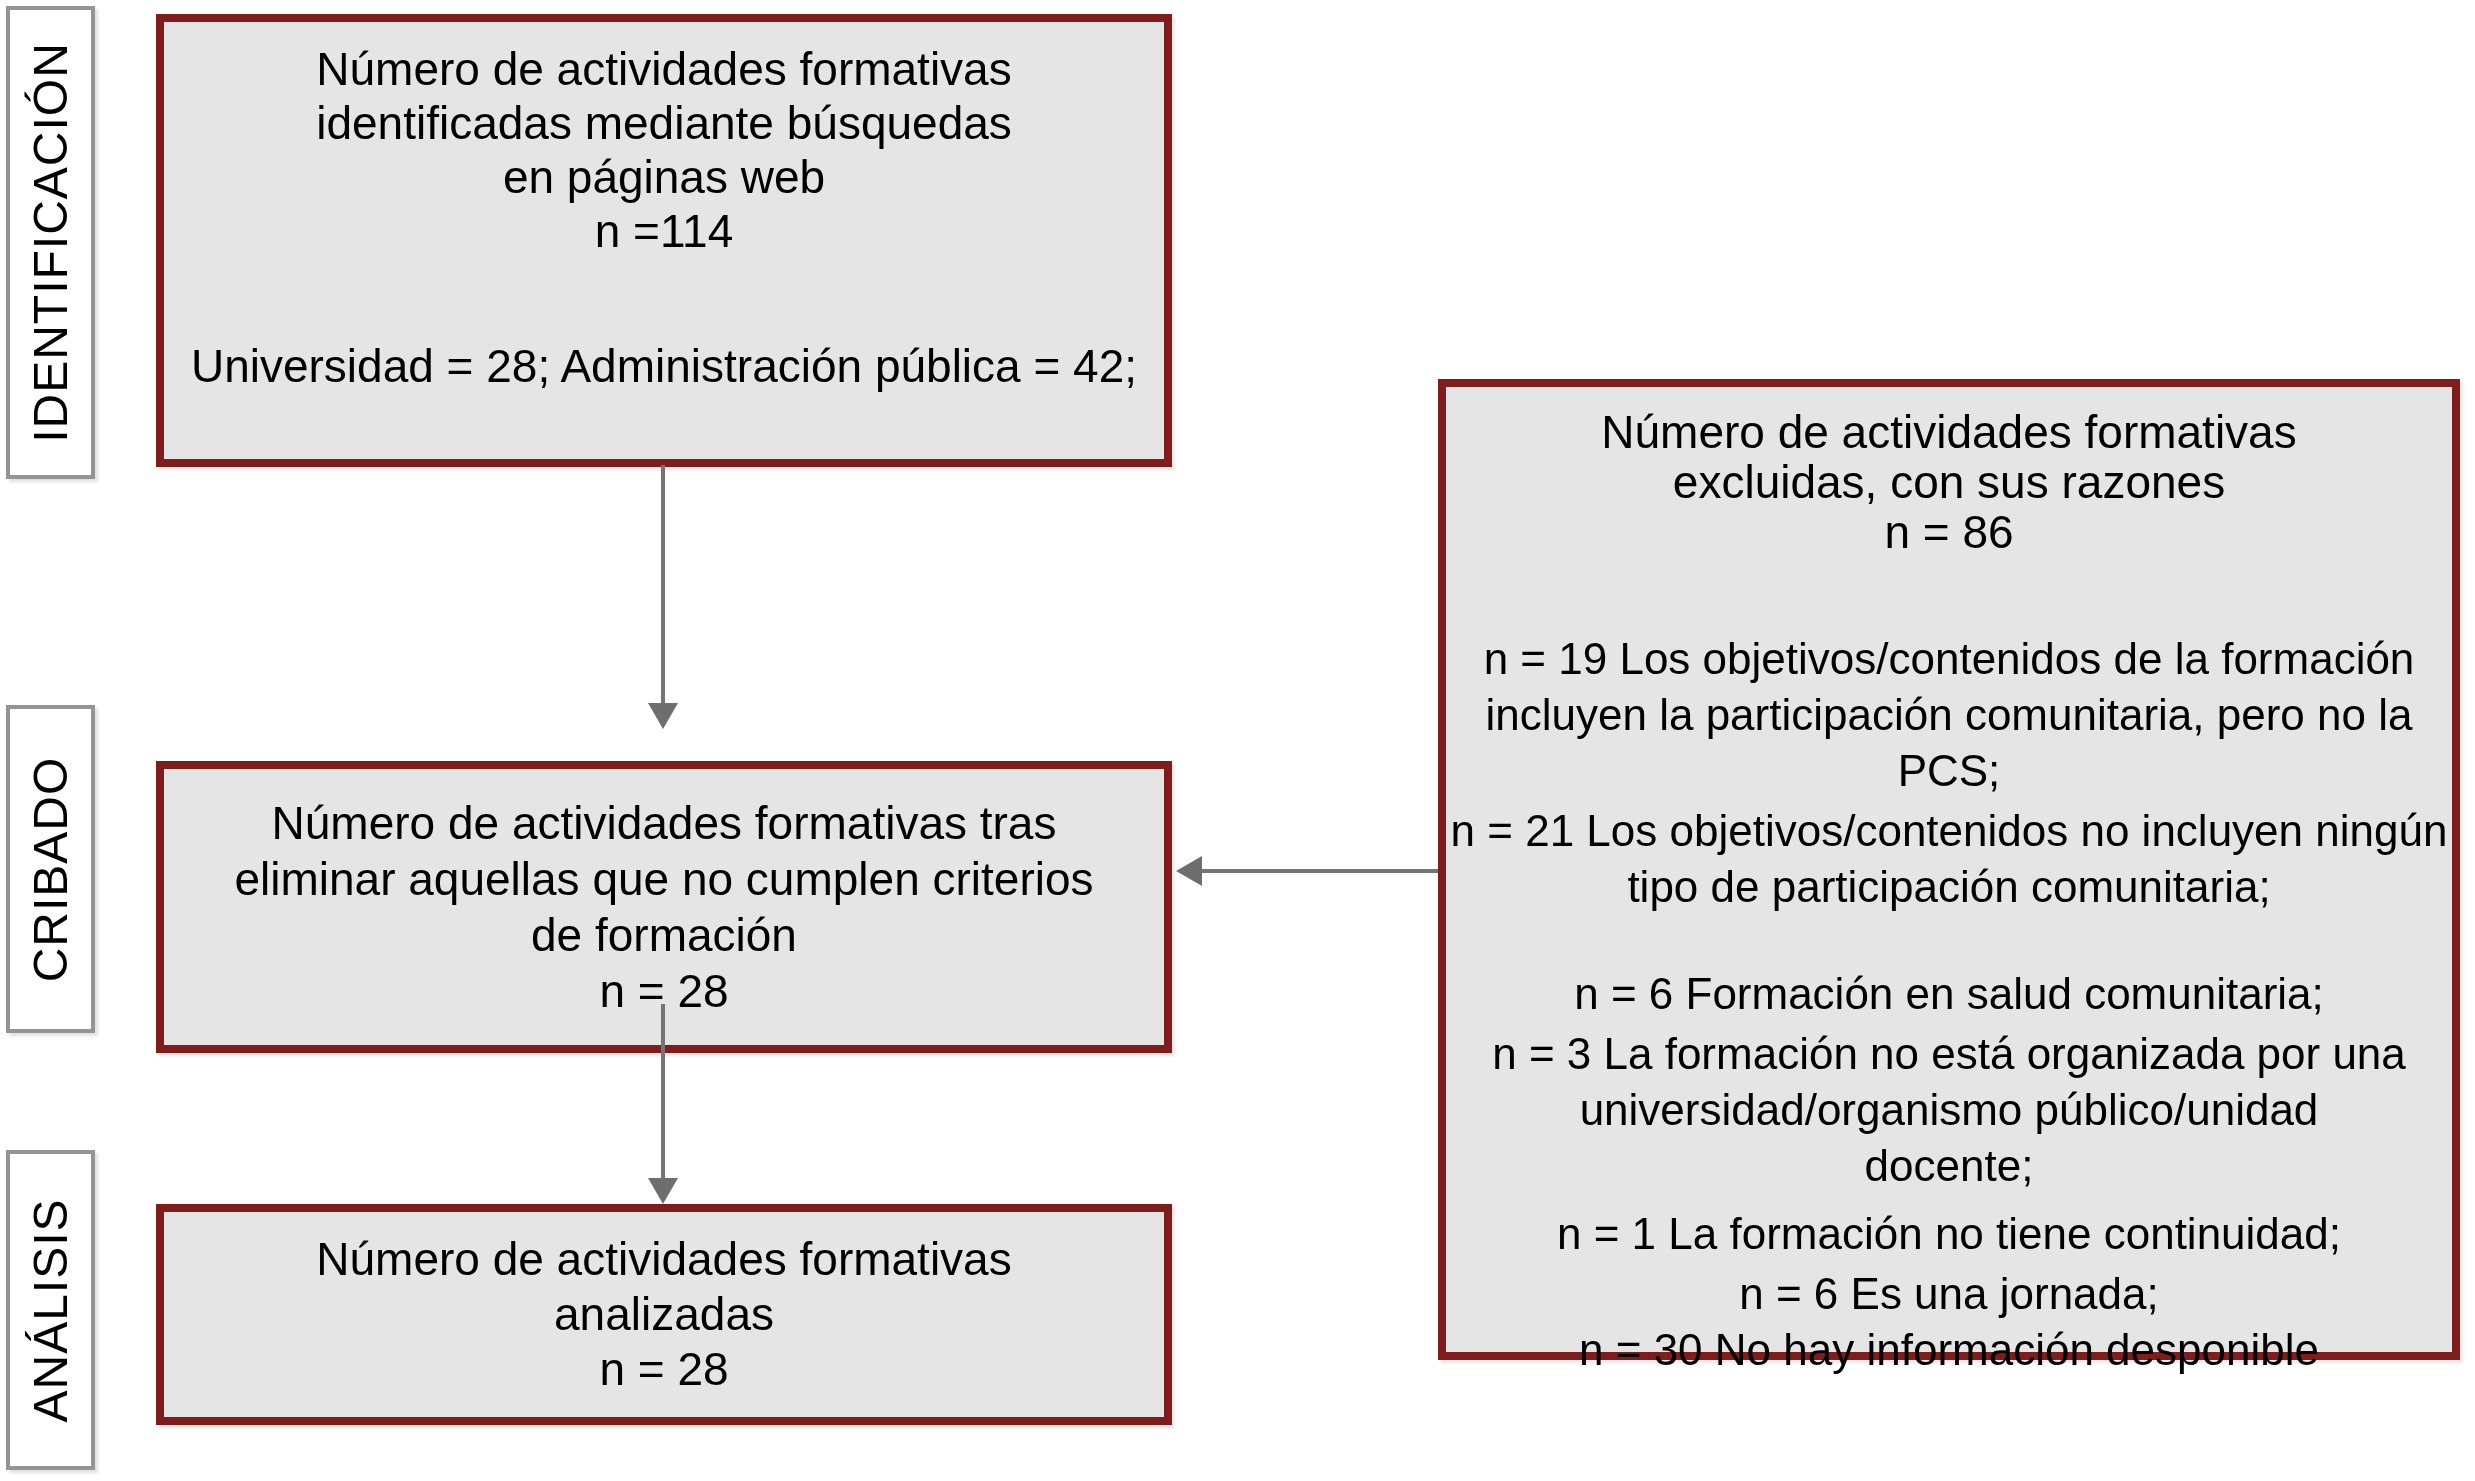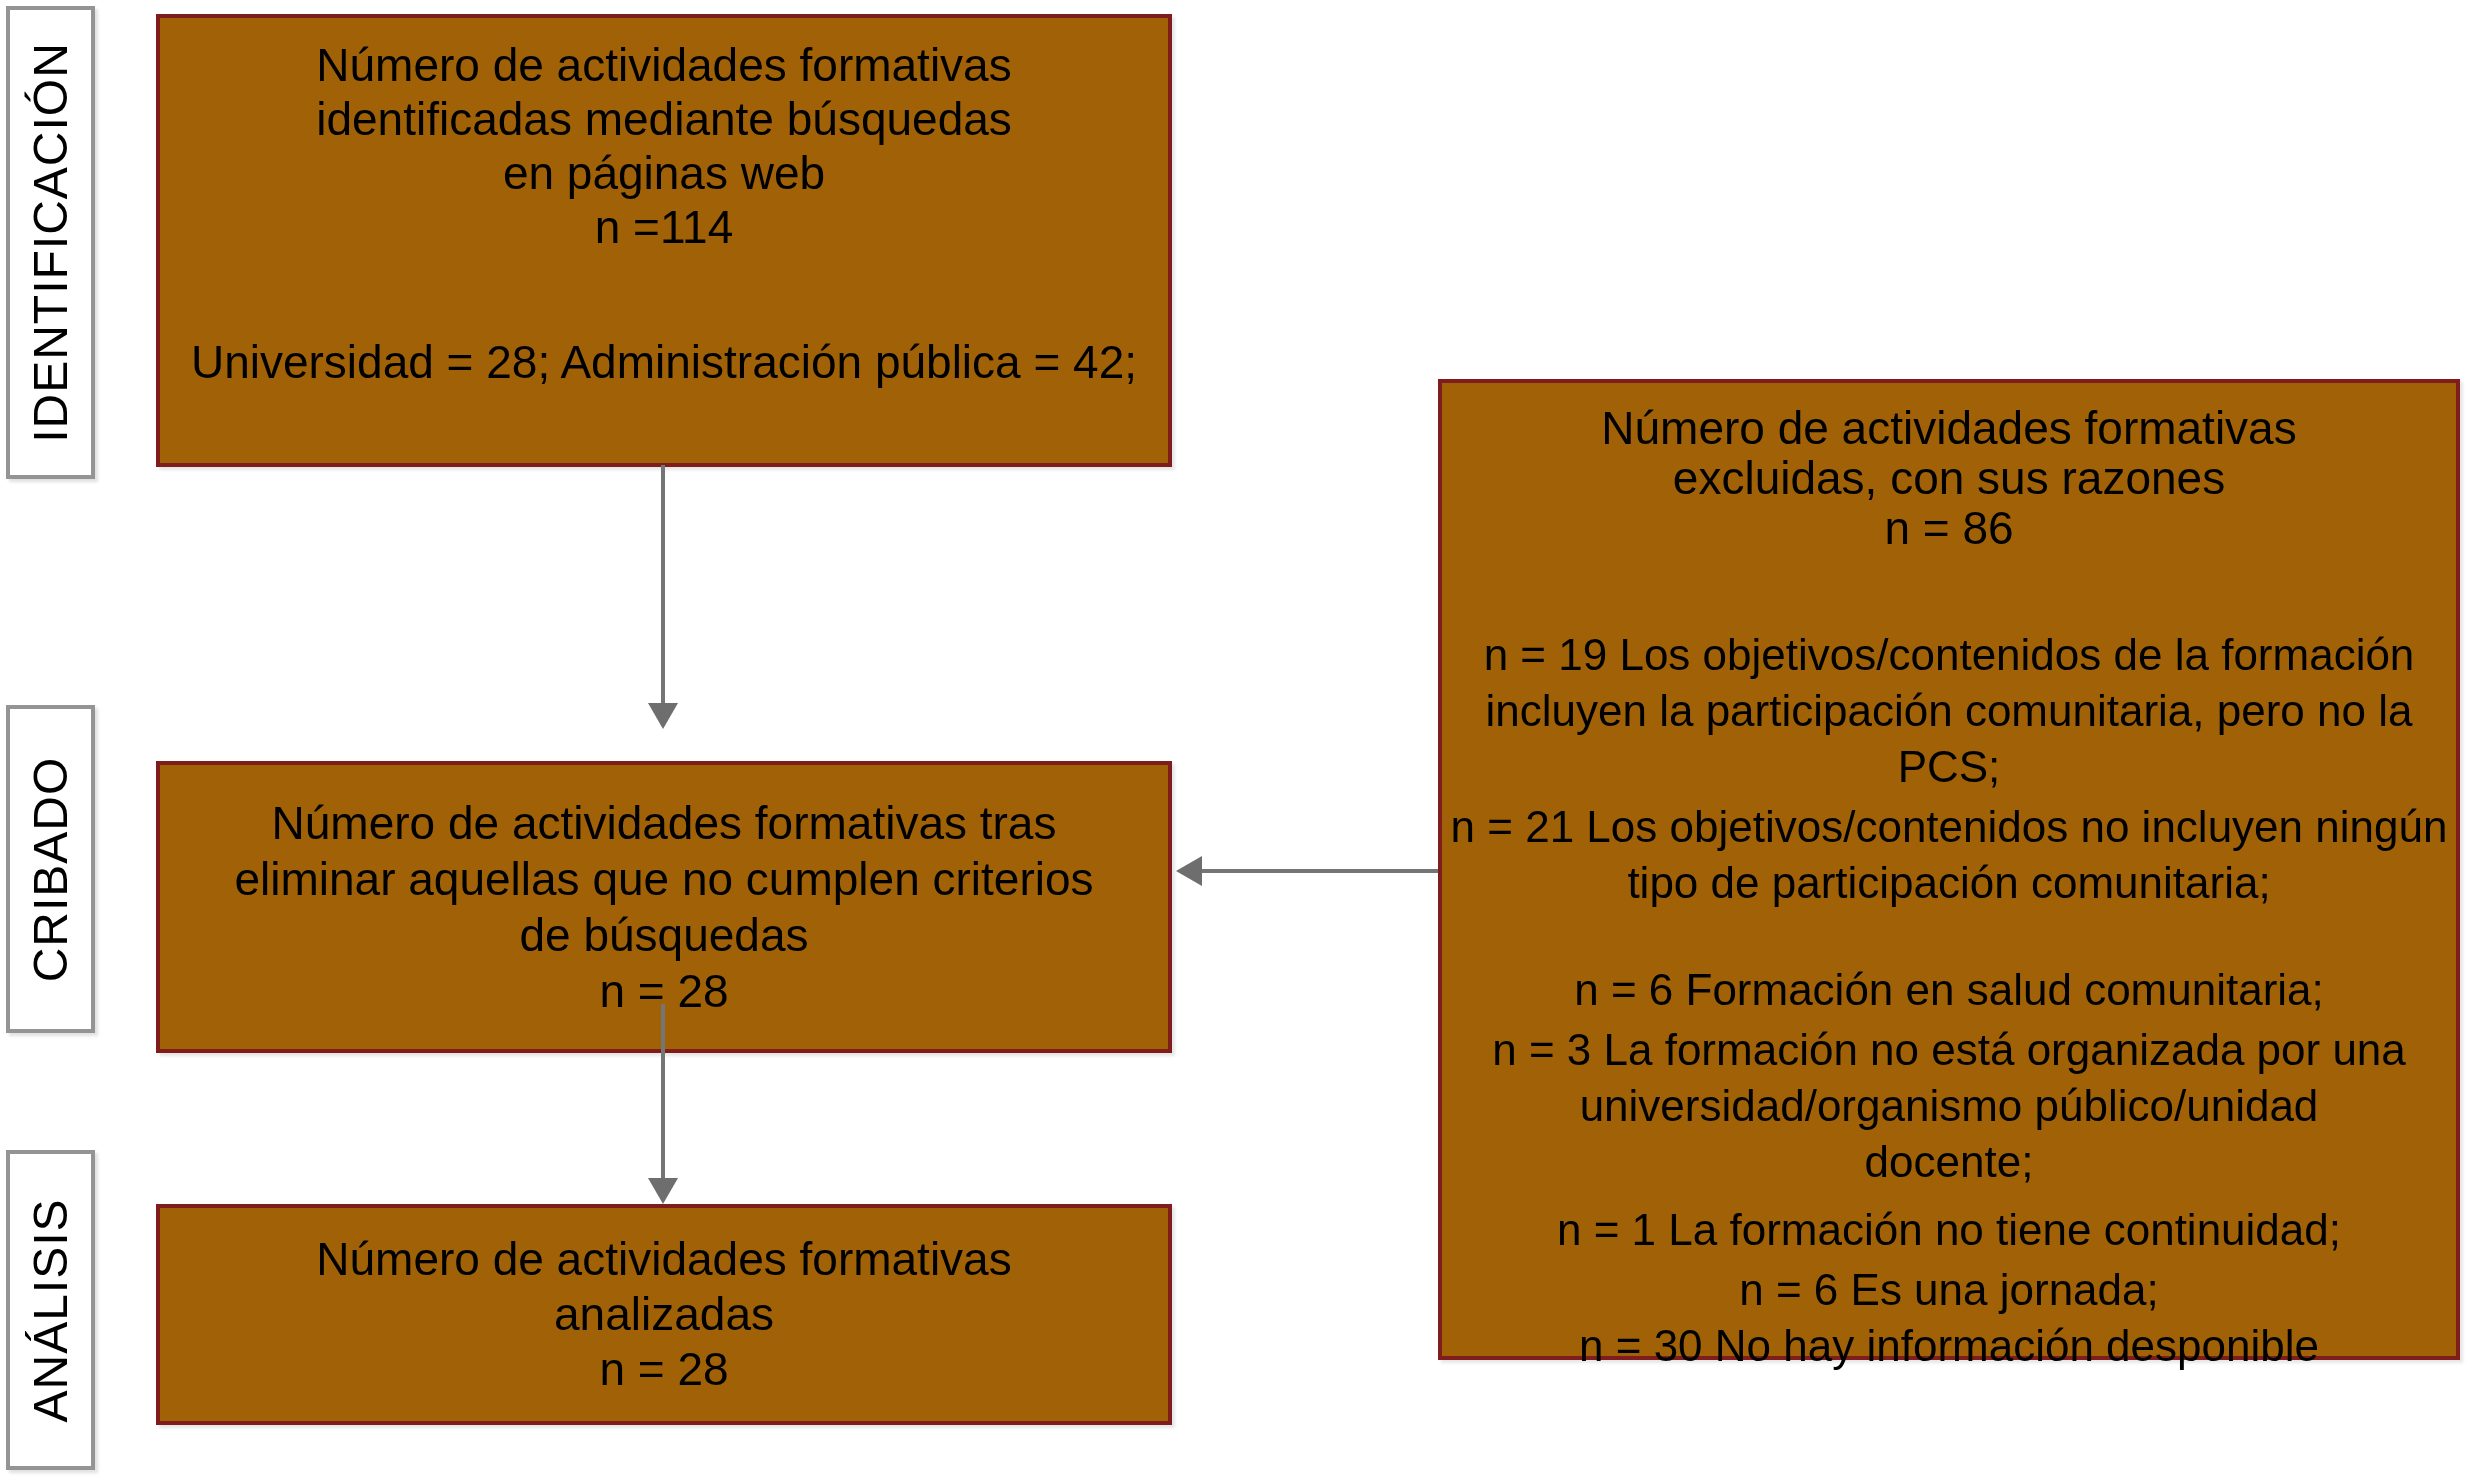--- a/index.html
+++ b/index.html
@@ -25,22 +25,22 @@
   }
   .stage .vtext {
     transform: rotate(-90deg);
     white-space: nowrap;
     font-size: 48px;
     letter-spacing: 1px;
   }
   
   .fbox {
     position: absolute;
-    background: #a16207;
-    border: 4px solid #7f1d1d;
+    background: #e5e5e5;
+    border: 8px solid #7f1d1d;
     box-shadow: 3px 3px 3px rgba(0,0,0,0.10);
     box-sizing: border-box;
     text-align: center;
   }
   .ln { display: block; white-space: nowrap; }
   .box-identified { left: 156px; top: 14px; width: 1016px; height: 453px; padding-top: 20px; }
   .box-identified .title .ln { font-size: 46px; line-height: 54px; }
   .box-identified .breakdown { margin-top: 83px; }
   .box-identified .breakdown .ln { font-size: 46px; line-height: 50px; }
   .box-screened { left: 156px; top: 725px; width: 1016px; height: 292px;
@@ -101,21 +101,21 @@
       <span class="ln">n =114</span>
     </div>
     <div class="breakdown">
       <span class="ln">Universidad = 28; Administración pública = 42;</span>
     </div>
   </div>
 
   <div class="fbox box-screened">
     <span class="ln">Número de actividades formativas tras</span>
     <span class="ln">eliminar aquellas que no cumplen criterios</span>
-    <span class="ln">de búsquedas</span>
+    <span class="ln">de formación</span>
     <span class="ln">n = 28</span>
   </div>
 
   <div class="fbox box-analyzed">
     <span class="ln">Número de actividades formativas</span>
     <span class="ln">analizadas</span>
     <span class="ln">n = 28</span>
   </div>
 
   <div class="fbox box-excluded">

